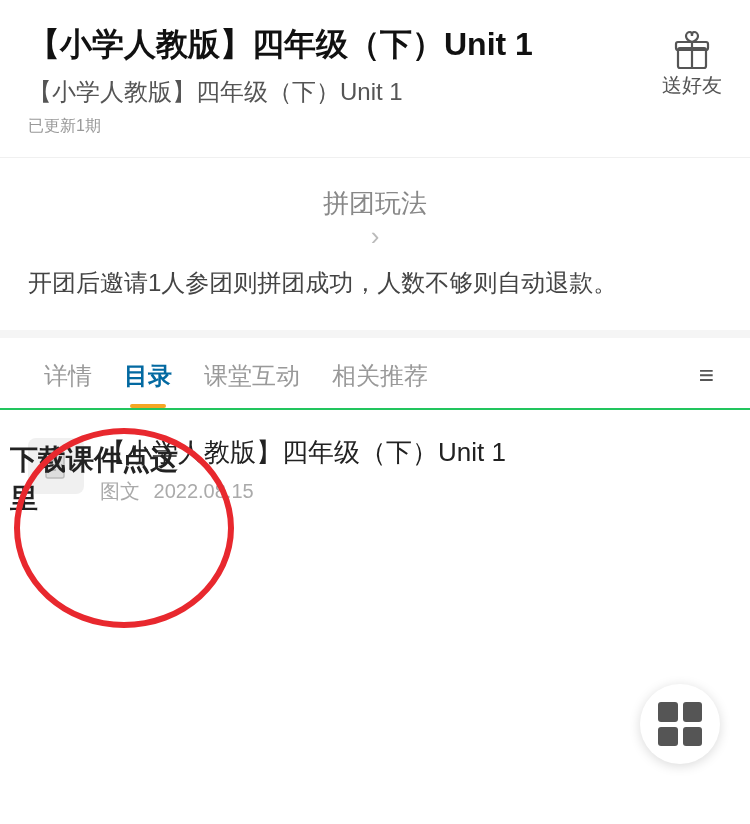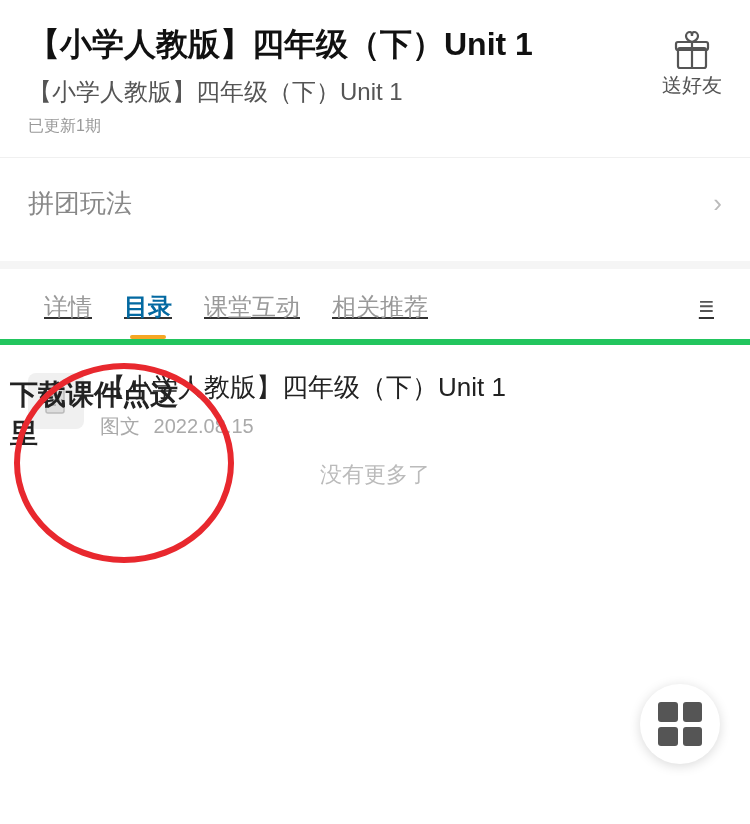--- a/index.html
+++ b/index.html
@@ -59,40 +59,40 @@
     
     .group-section {
       padding: 28px 28px;
       border-bottom: 8px solid #f5f5f5;
     }
     .group-header {
       display: flex;
       justify-content: space-between;
       align-items: center;
       margin-bottom: 12px;
+      flex-direction: column;
     }
     .group-title {
       font-size: 26px;
       color: #888;
     }
     .group-arrow {
       font-size: 26px;
       color: #bbb;
     }
     .group-desc {
       font-size: 24px;
       color: #444;
       line-height: 1.6;
     }
 
     
     .tab-section {
-      border-bottom: 6px solid #22c55e;
+      border-bottom: 2px solid #22c55e;
       position: relative;
-      text-decoration: underline;
     }
     .tabs {
       display: flex;
       align-items: center;
       padding: 0 28px;
       overflow: hidden;
     }
     .tab-item {
       padding: 22px 16px 16px 16px;
       font-size: 24px;
@@ -247,20 +247,21 @@
     </svg>
     <span class="gift-label">送好友</span>
   </div>
 </div>
 
 <div class="group-section">
   <div class="group-header">
     <span class="group-title">拼团玩法</span>
     <span class="group-arrow">›</span>
   </div>
+  <div class="group-desc">开团后邀请1人参团则拼团成功，人数不够则自动退款。</div>
 </div>
 
 <div class="tab-section">
   <div class="tabs">
     <div class="tab-item">详情</div>
     <div class="tab-item active">目录</div>
     <div class="tab-item">课堂互动</div>
     <div class="tab-item">相关推荐</div>
     <div class="tab-menu-icon">≡</div>
   </div>
@@ -282,21 +283,20 @@
     </div>
     <div class="list-item-body">
       <div class="list-item-title">【小学人教版】四年级（下）Unit 1</div>
       <div class="list-item-meta">
         <span>图文</span>
         <span style="margin-left:8px;">2022.08.15</span>
       </div>
     </div>
   </div>
 
-  <div class="more-hint">没有更多了</div>
 </div>
 
 <div class="fab-btn">
   <div class="fab-icon">
     <div class="fab-dot"></div>
     <div class="fab-dot"></div>
     <div class="fab-dot"></div>
     <div class="fab-dot"></div>
   </div>
 </div>

